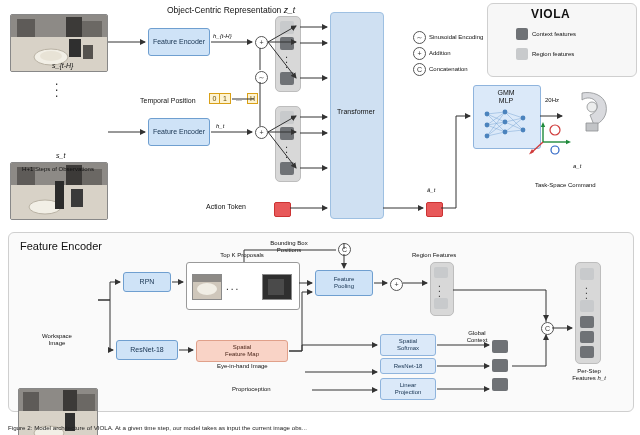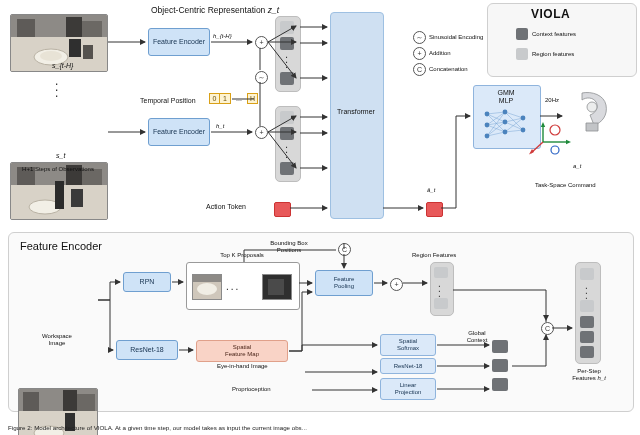--- a/index.html
+++ b/index.html
@@ -21,21 +21,21 @@
   .col-stack{background:#d8d8d8;border:1px solid #bdbdbd;border-radius:5px;}
   .circ{border:1px solid #555;border-radius:50%;background:#fff;display:flex;align-items:center;justify-content:center;font-size:7px;color:#333;}
   .ital{font-style:italic;}
   svg{overflow:visible;}
   .photo{border:1px solid #888;border-radius:2px;overflow:hidden;position:relative;background:#b9ada0;}
   .caption{font-size:6.2px;color:#222;}
 </style>
 </head>
 <body>
 
-<div class="abs ttl" style="left:151px;top:5px;">
+<div class="abs ttl" style="left:167px;top:5px;">
   <span>Object-Centric Representation</span>
   <span style="font-style:italic;">z_t</span>
 </div>
 
 <div class="abs panel" style="left:487px;top:3px;width:148px;height:72px;"></div>
 <div class="abs" style="left:531px;top:7px;font-size:12px;font-weight:bold;letter-spacing:.5px;color:#111;">VIOLA</div>
 
 <div class="abs darkchip" style="left:516px;top:28px;width:12px;height:12px;"></div>
 <div class="abs xs" style="left:532px;top:31px;">Context features</div>
 <div class="abs lightchip" style="left:516px;top:48px;width:12px;height:12px;"></div>

